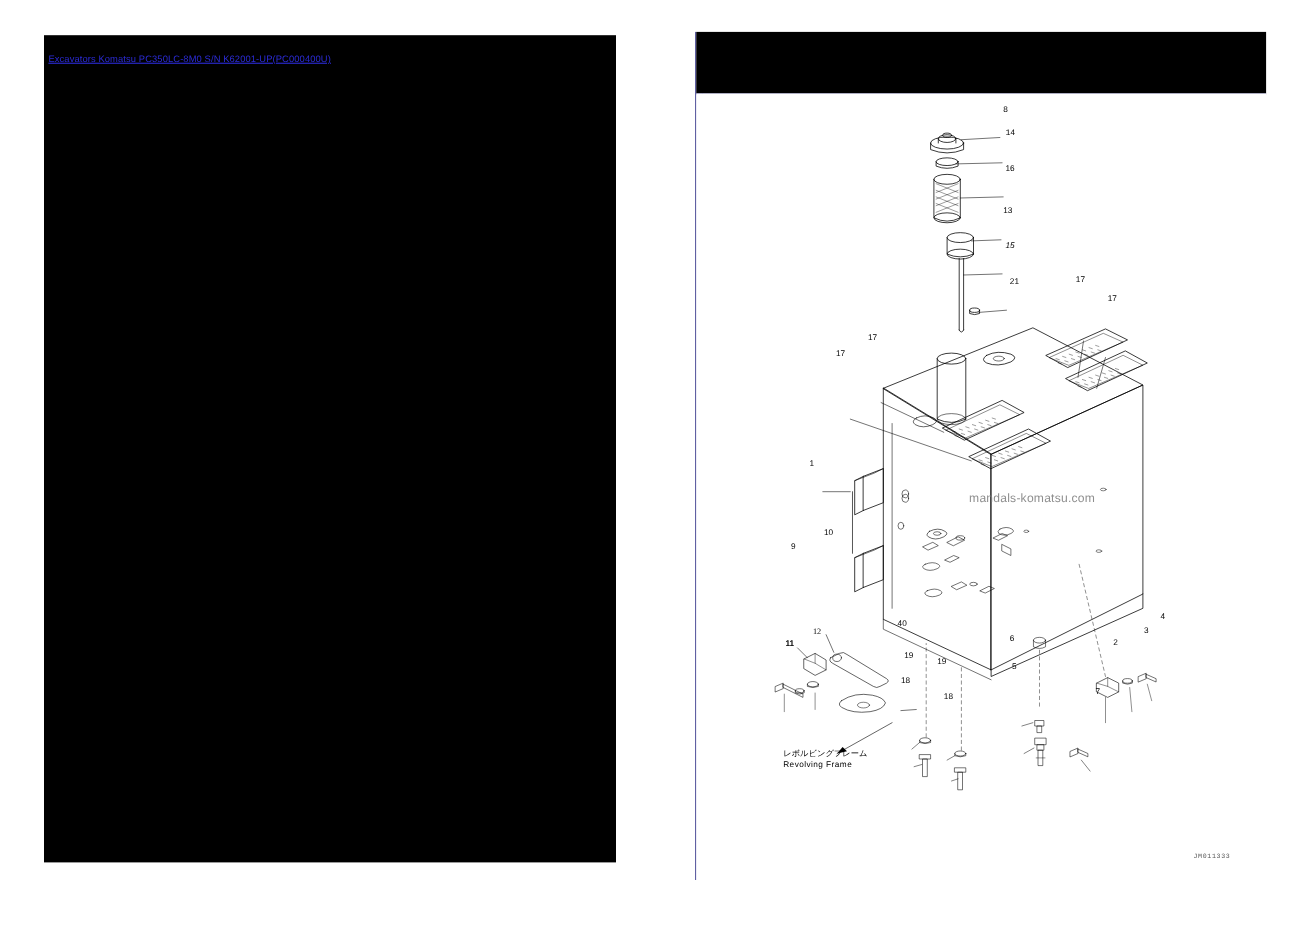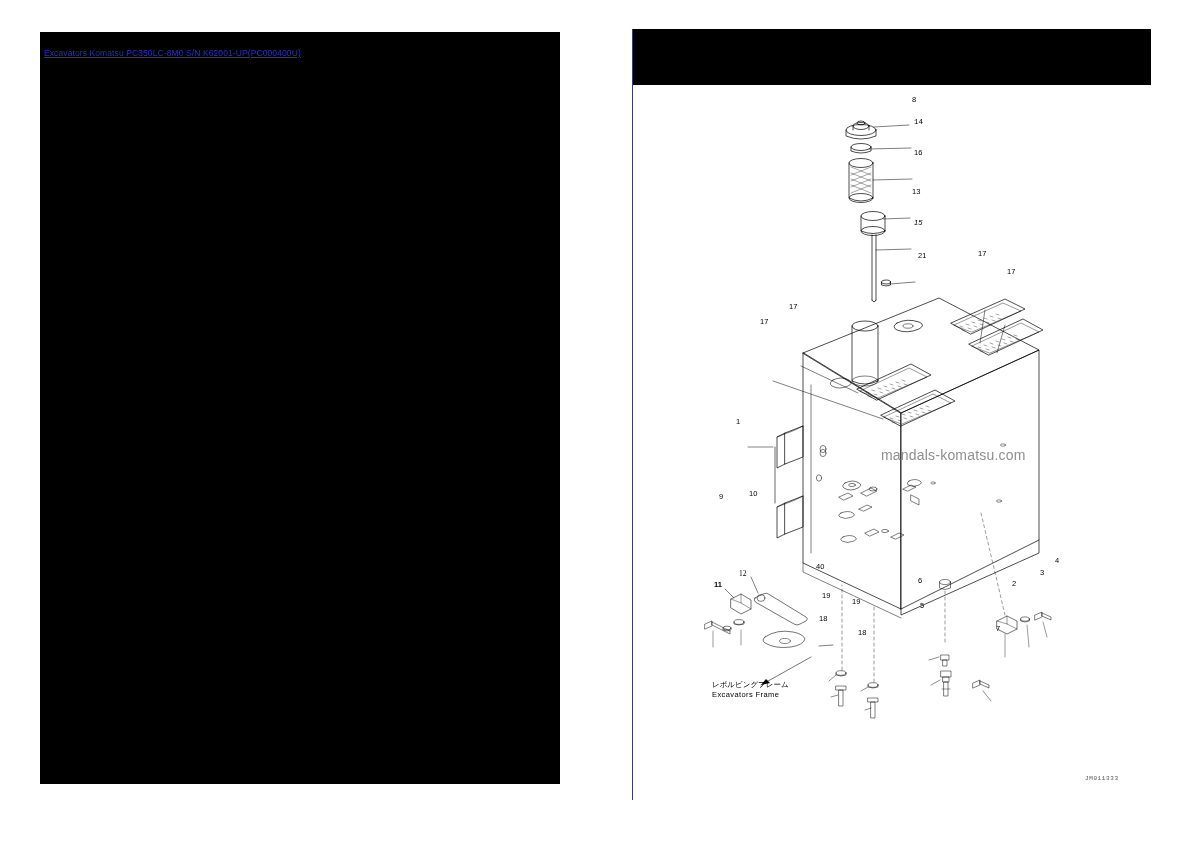--- a/index.html
+++ b/index.html
@@ -91,21 +91,21 @@
     left: 0; top: 0;
     width: 518px;
     height: 715px;
   }
   .drawing svg { display: block; }
 
   .watermark {
     position: absolute;
     left: 248px;
     top: 362px;
-    font-size: 14px;
+    font-size: 11px;
     color: #7b7b7b;
     opacity: 0.85;
     letter-spacing: 0.2px;
     white-space: nowrap;
     pointer-events: none;
   }
   .drawing-code {
     position: absolute;
     left: 452px;
     top: 690px;
@@ -355,42 +355,42 @@
             <path d="M410 537 L414 552" stroke-width="0.4"></path>
 
             <path d="M348 428 L372 530" stroke-width="0.4" stroke-dasharray="3,3"></path>
 
           </g>
         </svg>
       </div>
 
       <div class="jp-label">
         <div>レボルビングフレーム</div>
-        <div class="line2">Excavators Frame</div>
+        <div class="line2">Revolving Frame</div>
       </div>
 
       <div class="watermark">mandals-komatsu.com</div>
 
       <div class="drawing-code">JM011333</div>
     </div>
   </div>
 
   <div id="callout-layer">
       <div class="cal" style="left: 912px; top: 96px;">8</div>
       <div class="cal" style="left: 914px; top: 119px; font-family: Liberation Mono, monospace;">14</div>
       <div class="cal" style="left: 914px; top: 149px;">16</div>
       <div class="cal" style="left: 912px; top: 188px;">13</div>
       <div class="cal" style="left: 914px; top: 219px; font-style: italic;">15</div>
       <div class="cal" style="left: 918px; top: 252px;">21</div>
       <div class="cal" style="left: 978px; top: 250px;">17</div>
       <div class="cal" style="left: 1007px; top: 268px;">17</div>
       <div class="cal" style="left: 789px; top: 303px;">17</div>
       <div class="cal" style="left: 760px; top: 318px;">17</div>
       <div class="cal" style="left: 736px; top: 418px;">1</div>
-      <div class="cal" style="left: 749px; top: 490px;">10</div>
+      <div class="cal" style="left: 749px; top: 480px;">10</div>
       <div class="cal" style="left: 719px; top: 493px;">9</div>
       <div class="cal" style="left: 714px; top: 581px; font-weight: bold;">11</div>
       <div class="cal" style="left: 739px; top: 570px; font-family: Liberation Serif, serif;">12</div>
       <div class="cal" style="left: 816px; top: 563px;">40</div>
       <div class="cal" style="left: 822px; top: 592px;">19</div>
       <div class="cal" style="left: 819px; top: 615px;">18</div>
       <div class="cal" style="left: 852px; top: 598px;">19</div>
       <div class="cal" style="left: 858px; top: 629px;">18</div>
       <div class="cal" style="left: 918px; top: 577px;">6</div>
       <div class="cal" style="left: 920px; top: 602px;">5</div>

